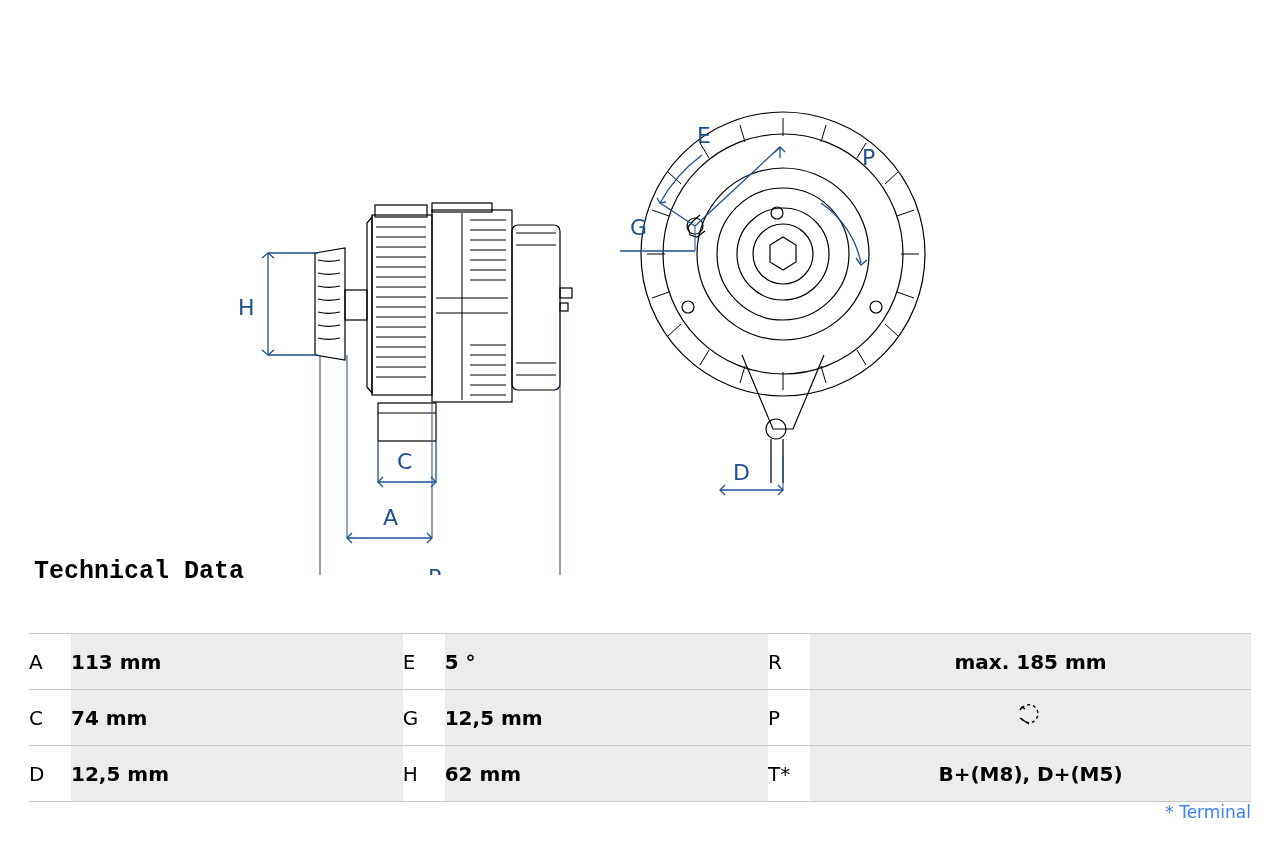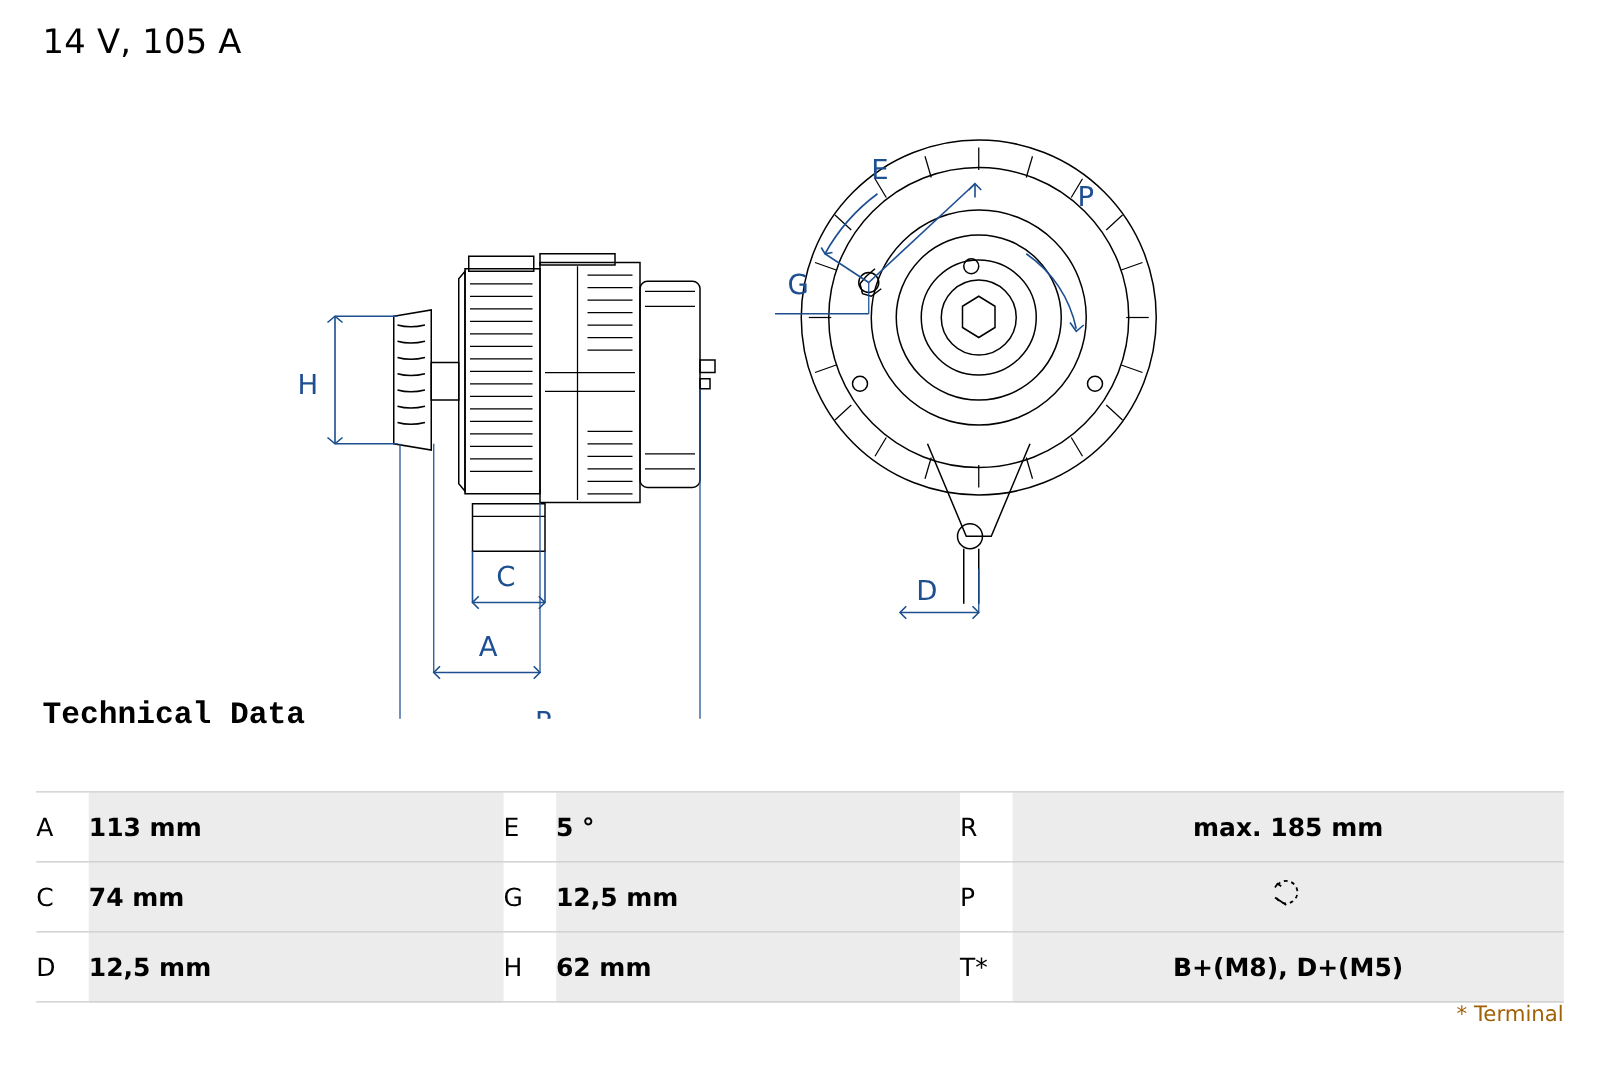--- a/index.html
+++ b/index.html
@@ -76,33 +76,32 @@
   td.val.w1 { width: 316px; }
   td.val.w2 { width: 308px; }
   td.val.w3 { width: 420px; text-align: center; }
   .footnote {
     position: absolute;
     left: 0;
     top: 802px;
     width: 1251px;
     text-align: right;
     font-size: 17px;
-    color: #a16207;
+    color: #3b82f6;
   }
   .rot-icon {
     display: inline-block;
     vertical-align: middle;
   }
 </style>
 </head>
 <body>
 
 <div class="page">
 
-  <div class="title">14 V, 105 A</div>
 
   <div class="drawing">
     <svg width="1280" height="520" viewBox="0 0 1280 520" xmlns="http://www.w3.org/2000/svg">
       <g fill="none" stroke="#000" stroke-width="1.2">
 
         <path d="M315 198 L345 193 L345 305 L315 300 Z"></path>
         <path d="M318 205 C325 207 332 207 340 205"></path>
         <path d="M318 218 C325 220 332 220 340 218"></path>
         <path d="M318 231 C325 233 332 233 340 231"></path>
         <path d="M318 244 C325 246 332 246 340 244"></path>

